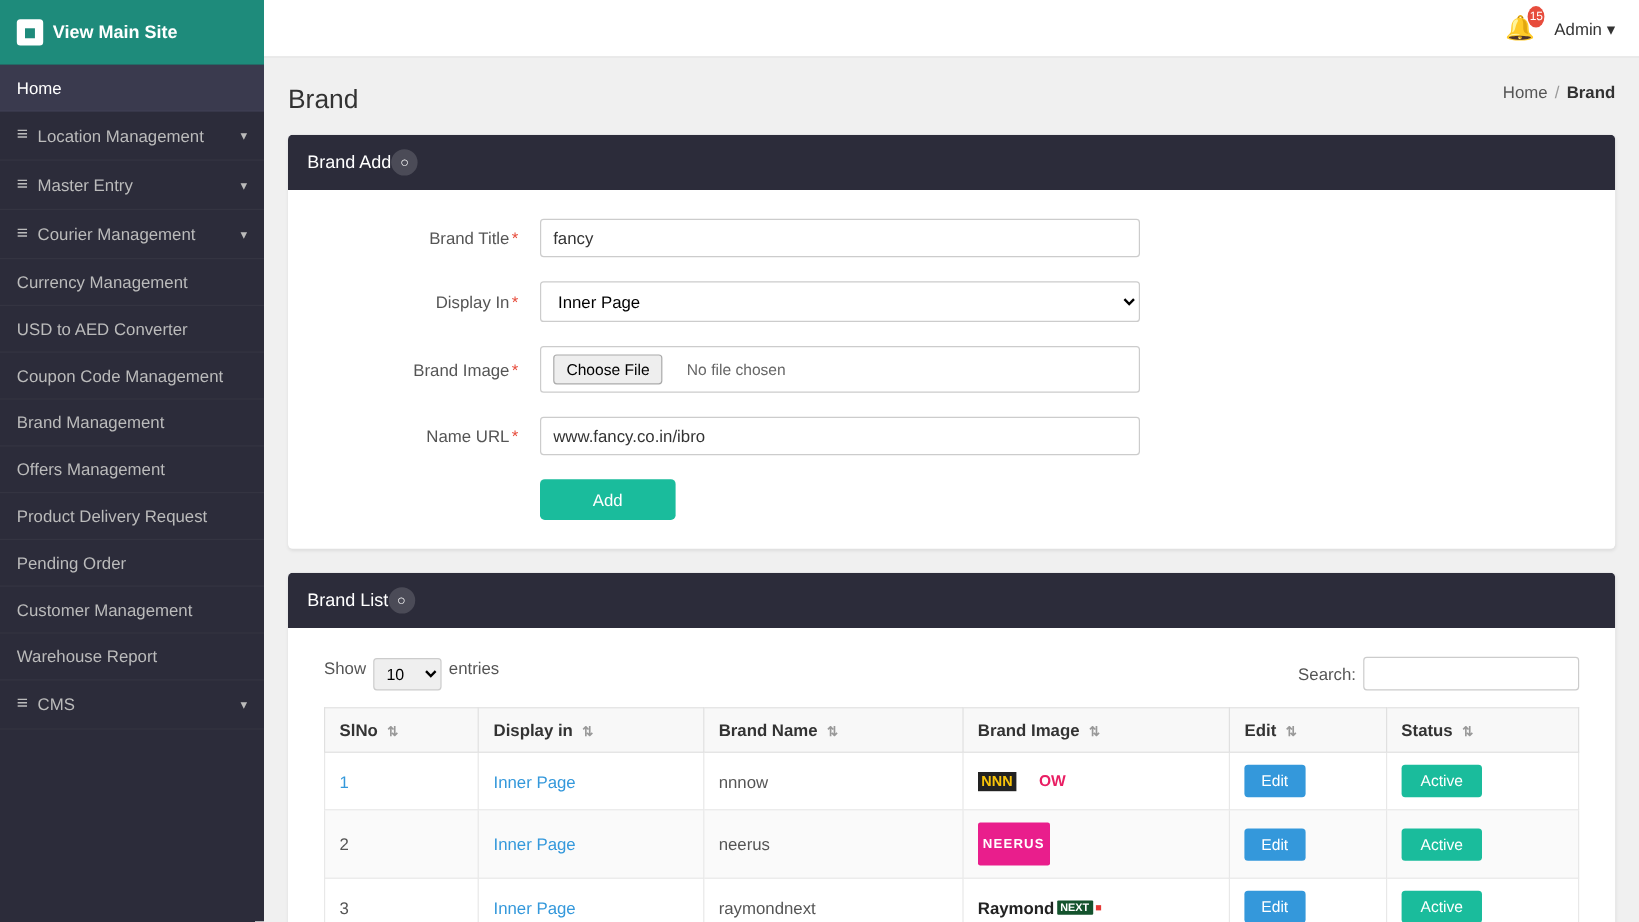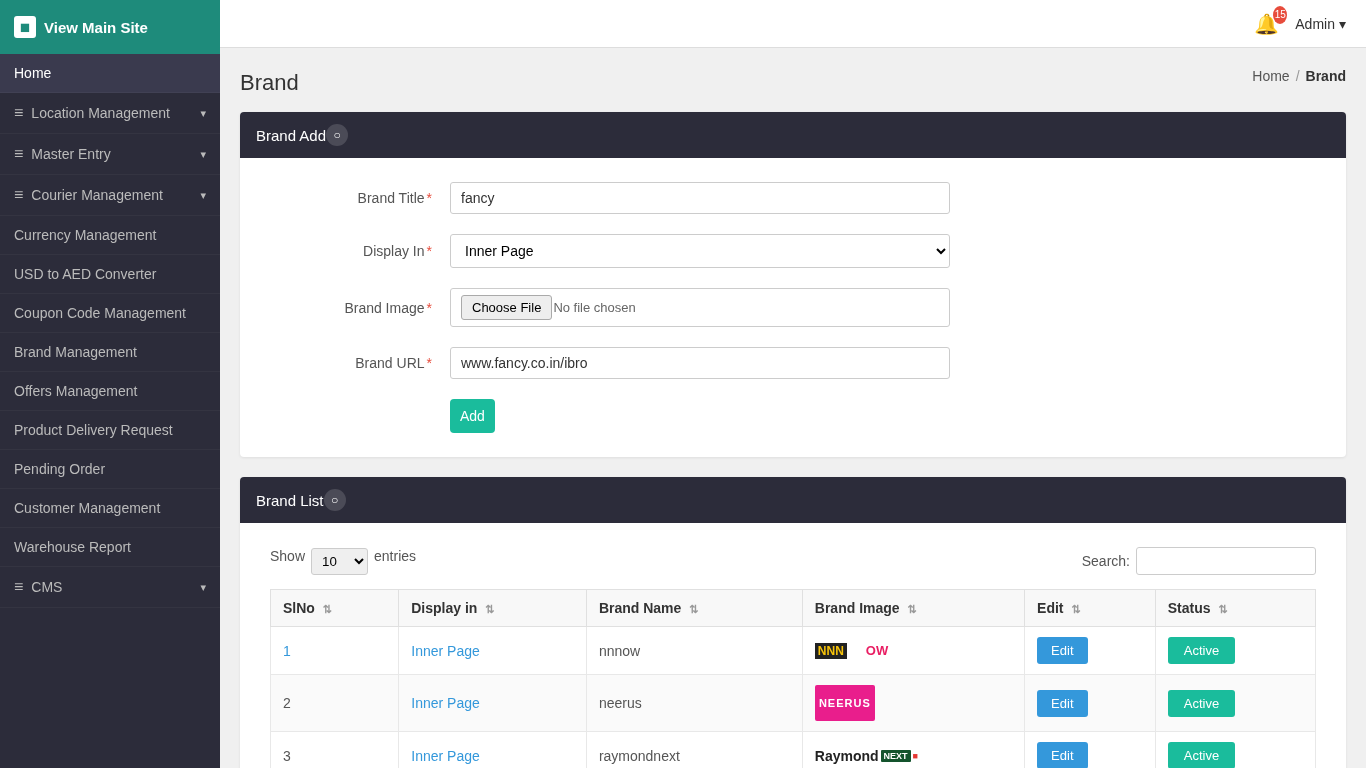--- a/index.html
+++ b/index.html
@@ -172,39 +172,39 @@
       appearance: auto;
     }
     .file-input-wrapper {
       flex: 1;
       max-width: 500px;
       padding: 6px 10px;
       border: 1px solid #ccc;
       border-radius: 3px;
       display: flex;
       align-items: center;
-      gap: 1px;
+      gap: 20px;
       background: white;
     }
     .choose-file-btn {
       padding: 4px 10px;
       background: #eee;
       border: 1px solid #aaa;
       border-radius: 3px;
       font-size: 13px;
       cursor: pointer;
     }
     .file-name { color: #666; font-size: 13px; }
 
     .btn-add {
       background: #1abc9c;
       color: white;
       border: none;
       border-radius: 4px;
-      padding: 9px 10px;
+      padding: 9px 44px;
       font-size: 14px;
       cursor: pointer;
       margin-left: 180px;
     }
 
     
     .table-controls {
       display: flex;
       align-items: center;
       justify-content: space-between;
@@ -429,21 +429,21 @@
             <span>Brand Image</span><span class="req">*</span>
           </label>
           <div class="file-input-wrapper">
             <button class="choose-file-btn">Choose File</button>
             <span class="file-name">No file chosen</span>
           </div>
         </div>
 
         <div class="form-row">
           <label class="form-label">
-            <span>Brand URL</span><span class="req">*</span>
+            <span>Name URL</span><span class="req">*</span>
           </label>
           <input type="text" class="form-input" value="www.fancy.co.in/ibro" style="">
         </div>
 
         <div>
           <button class="btn-add">Add</button>
         </div>
 
       </div>
     </div>

